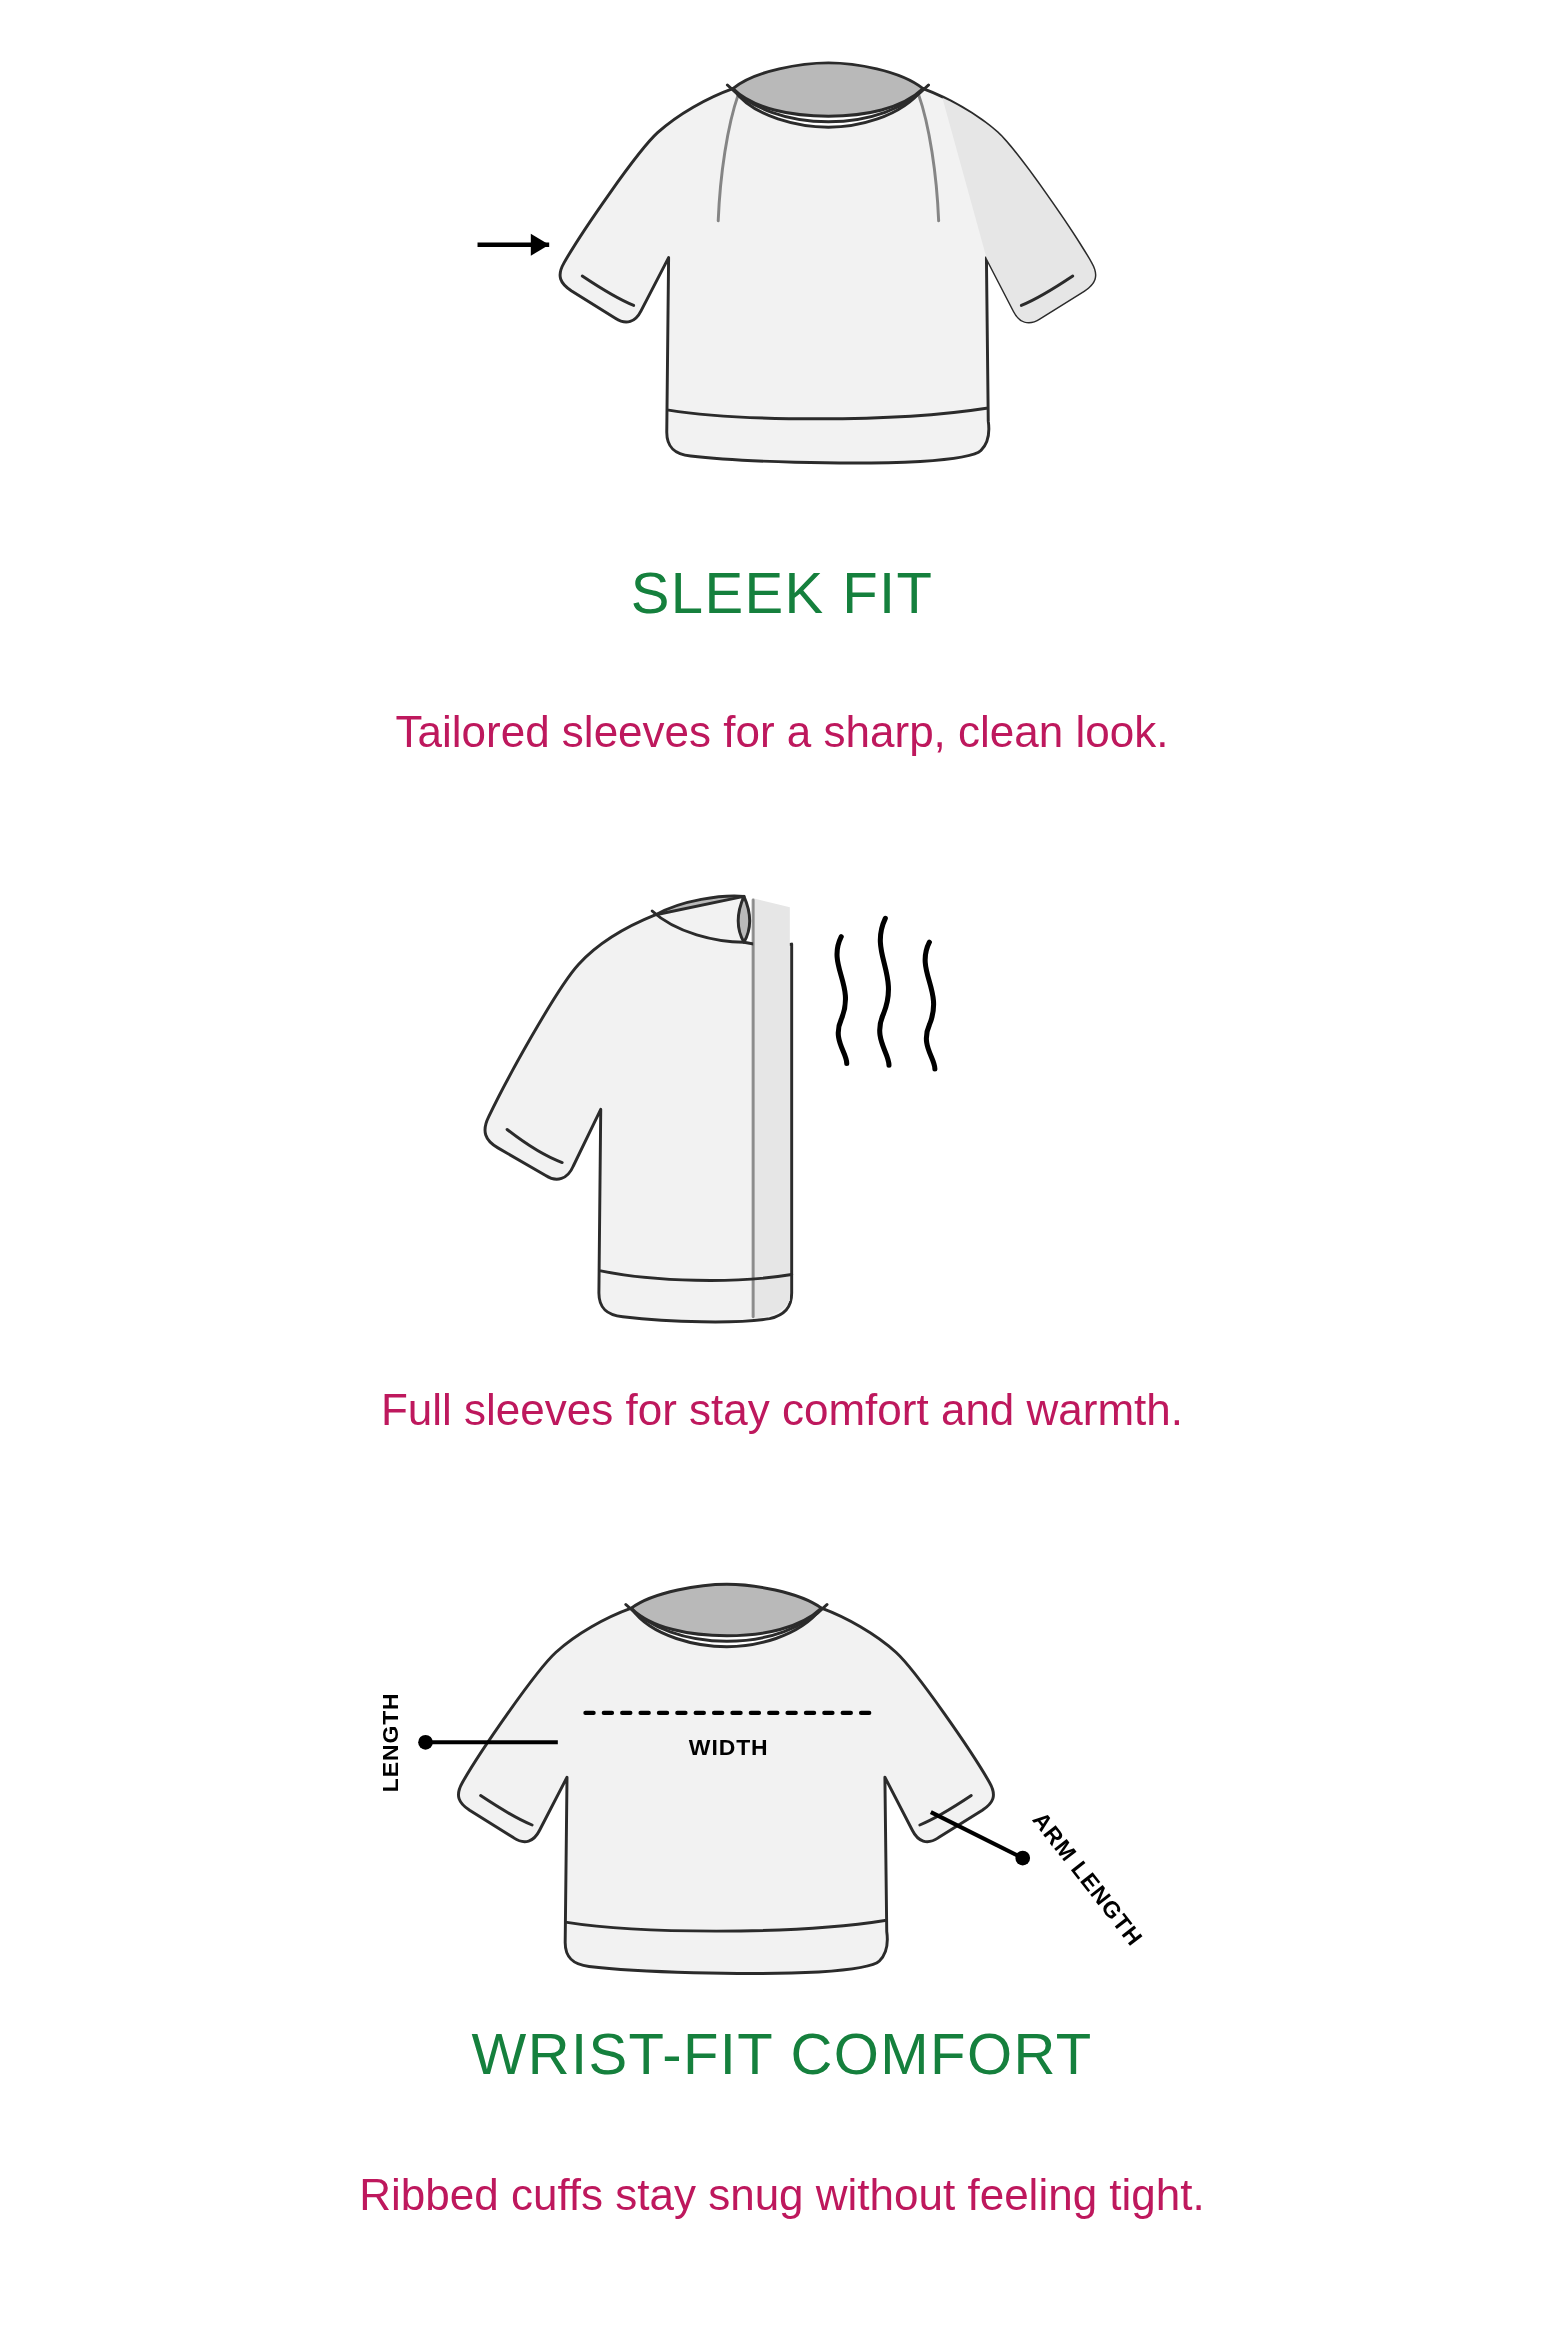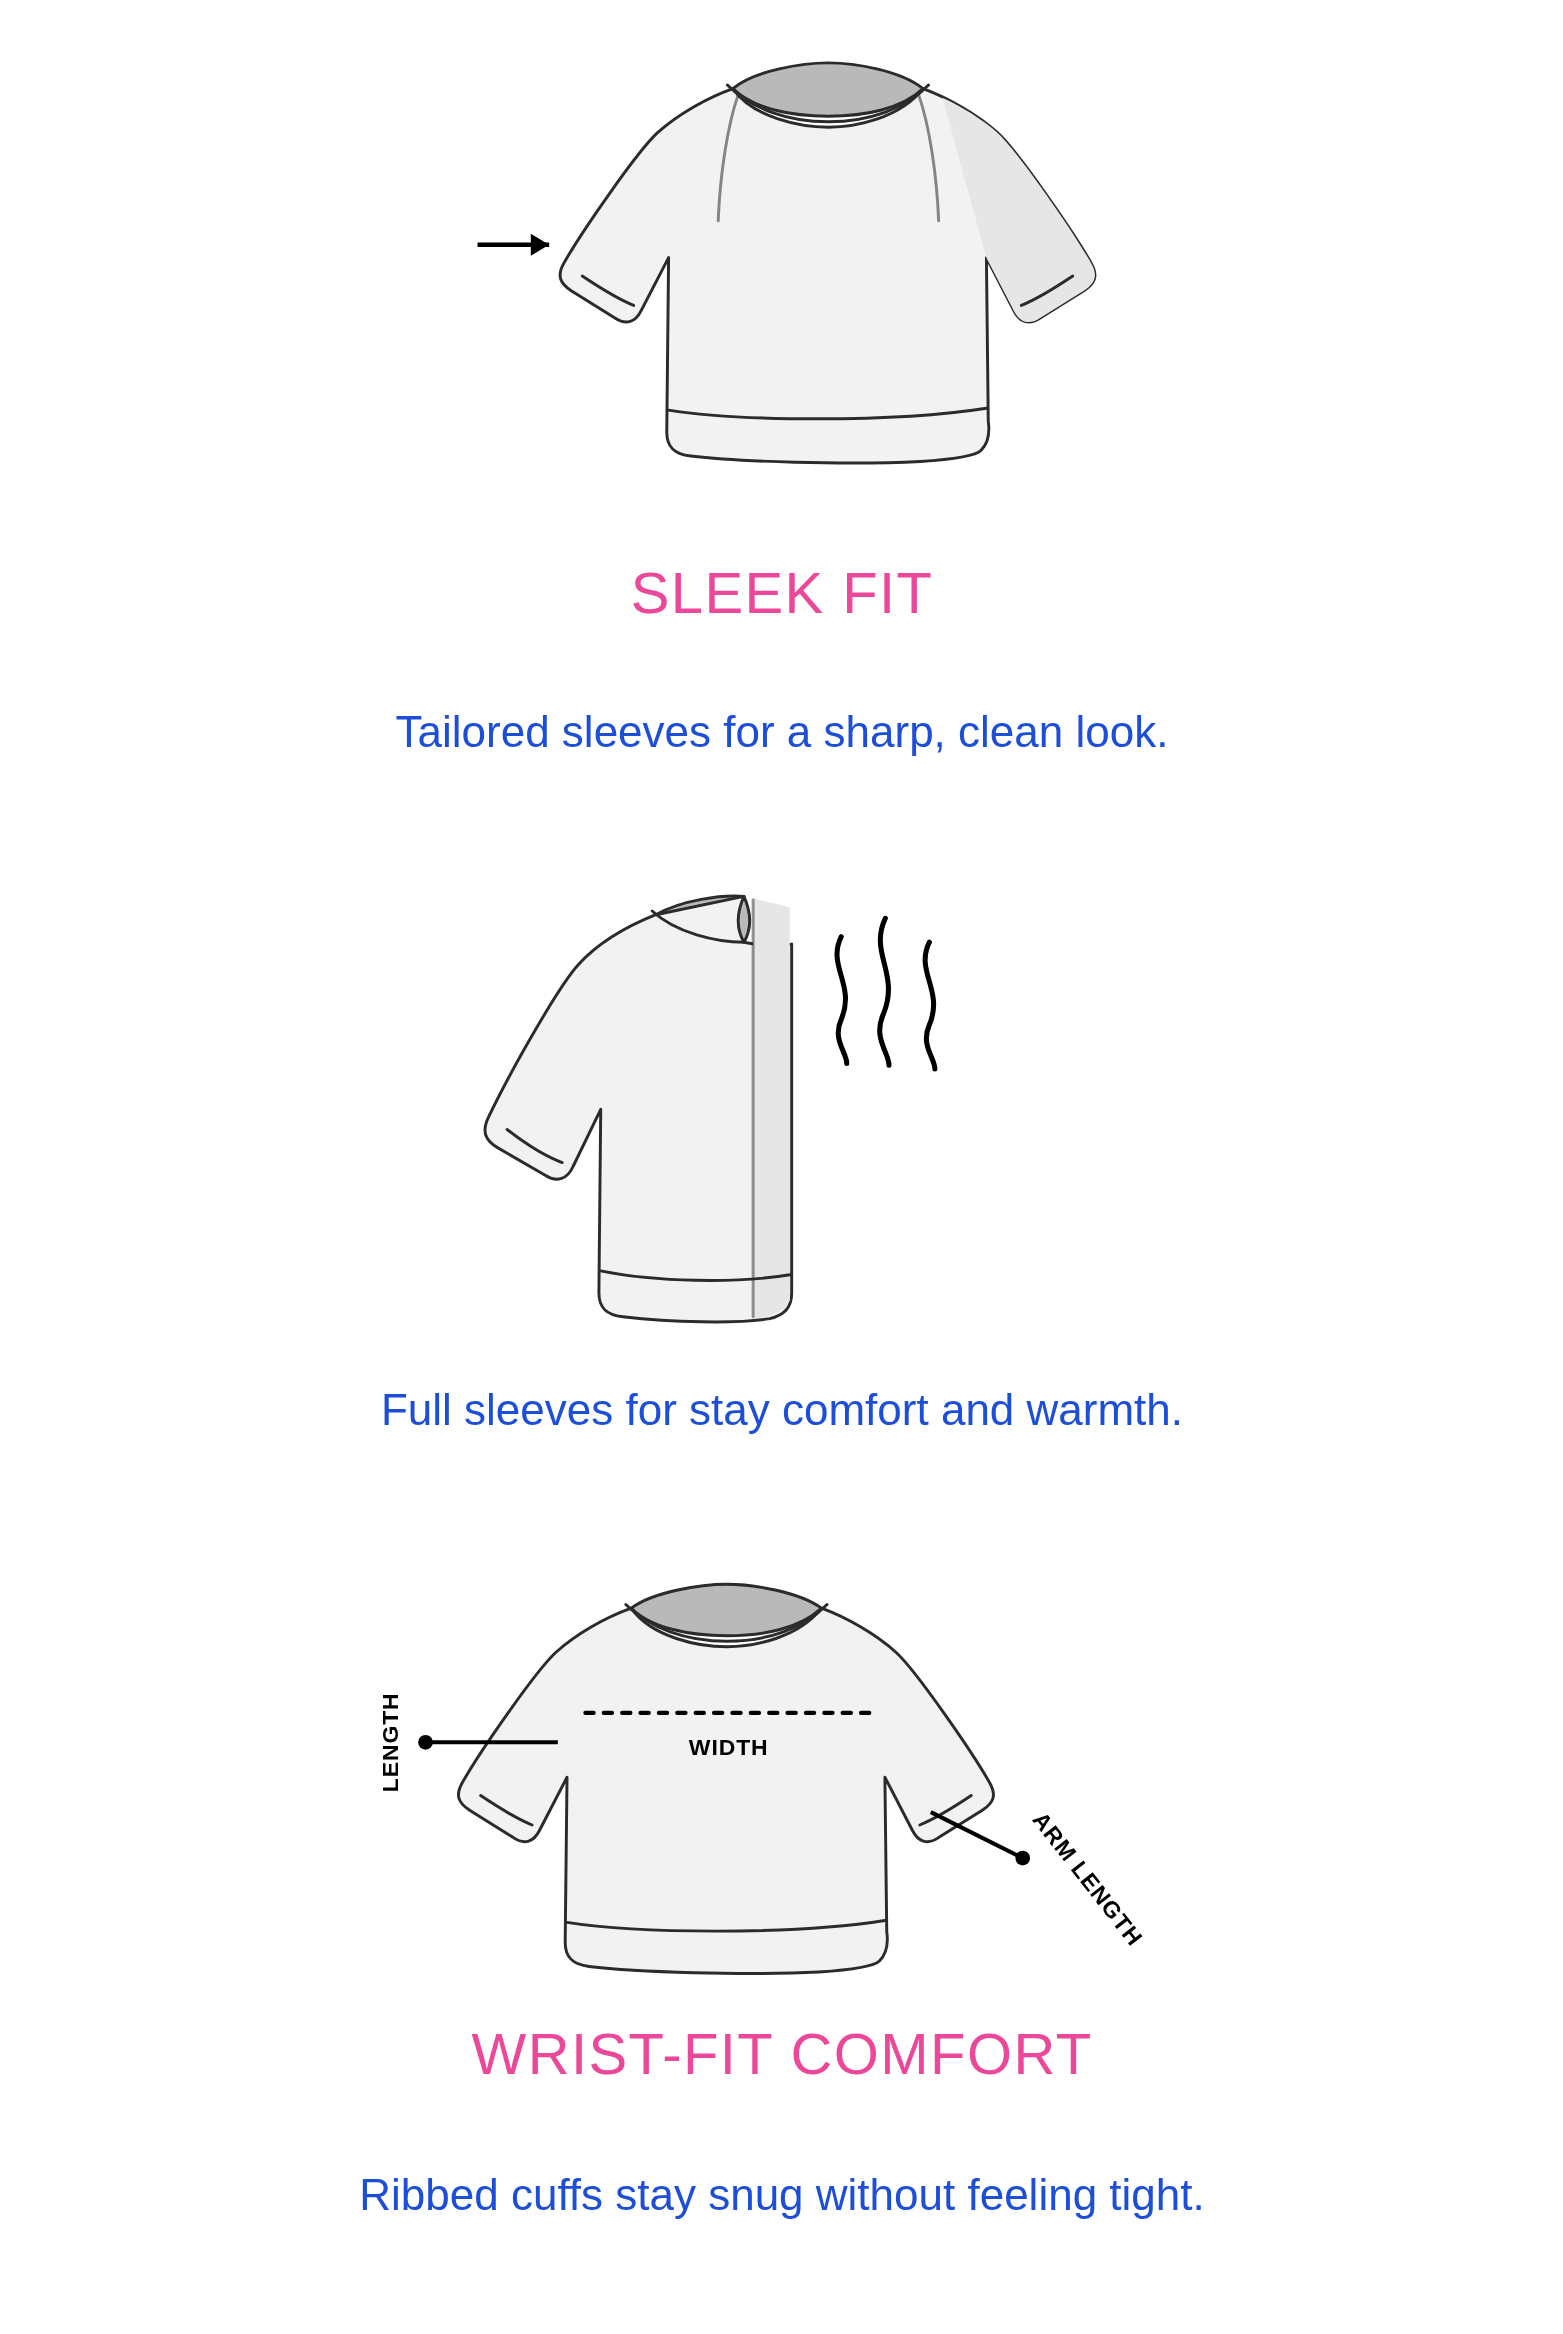--- a/index.html
+++ b/index.html
@@ -35,29 +35,29 @@
     display: flex;
     justify-content: center;
     align-items: flex-start;
     width: 100%;
   }
   .ftitle {
     font-size: 58px;
     letter-spacing: 1.4px;
     font-weight: 400;
     text-align: center;
-    color: #ec4899;
+    color: #15803d;
     line-height: 1.05;
     white-space: nowrap;
   }
   .fdesc {
     font-size: 44px;
     font-weight: 400;
     text-align: center;
-    color: #1d4ed8;
+    color: #be185d;
     line-height: 1.15;
     white-space: nowrap;
   }
 
   
   #feature-1 { margin-top: 37px; }
   #feature-1 .ftitle { margin-top: 48px; }
   #feature-1 .fdesc  { margin-top: 35px; }
 
   

